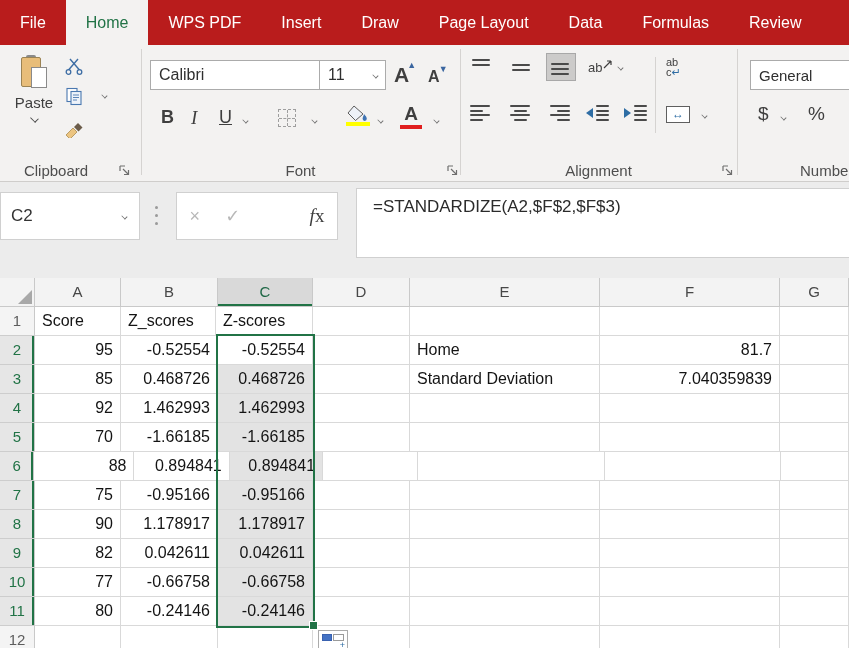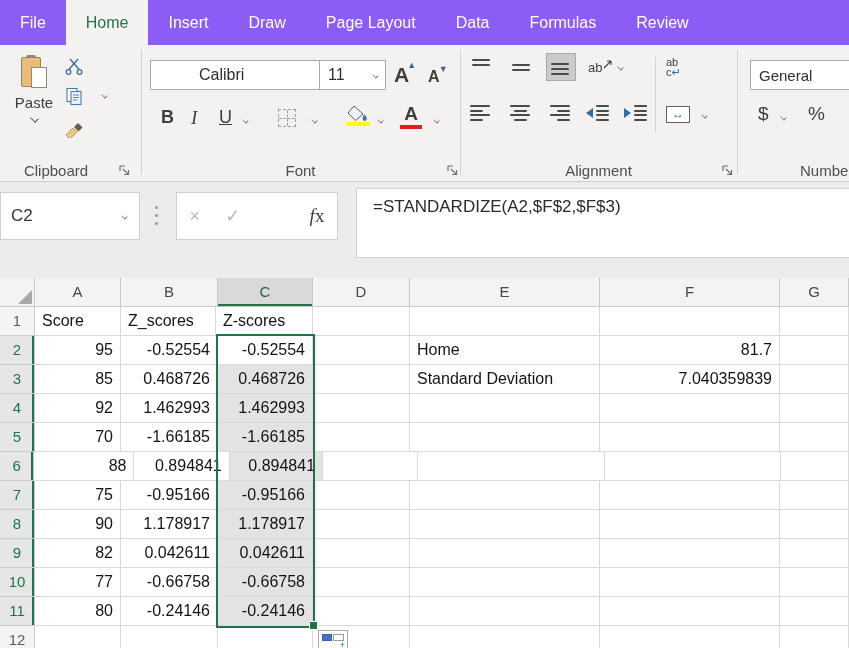--- a/index.html
+++ b/index.html
@@ -2,21 +2,21 @@
 <html><head>
 <meta charset="utf-8">
 <style>
   * { box-sizing: border-box; margin: 0; padding: 0; }
   html,body { width:849px; height:648px; overflow:hidden; background:#fff;
               font-family:"Liberation Sans", sans-serif; }
   .app { position:relative; width:849px; height:648px; background:#fff; }
 
   
   .tabbar { position:absolute; left:0; top:0; width:849px; height:45px;
-            background:#8b5cf6; display:flex; align-items:stretch; }
+            background:#b91c1c; display:flex; align-items:stretch; }
   .tab { display:flex; align-items:center; padding:0 20px; font-size:16px;
          color:#fff; cursor:default; }
   .tab.active { background:#f3f2f1; color:#217346; }
 
   
   .ribbon { position:absolute; left:0; top:45px; width:849px; height:137px;
             background:#f3f2f1; border-bottom:1px solid #cfcdcb; }
   .vdiv { position:absolute; top:4px; width:1px; height:126px; background:#d5d3d1; }
   .grp-label { position:absolute; top:117px; font-size:15px; color:#4e4e4e; text-align:center; }
   .launcher { position:absolute; width:14px; height:14px; cursor:pointer; }
@@ -131,20 +131,21 @@
   .smart-tag .plus { font-size:9px; color:#2e6da4; line-height:8px; text-align:right; }
 </style>
 </head>
 <body>
 
 <div class="app">
 
   <div class="tabbar" id="tabbar">
       <div class="tab">File</div>
       <div class="tab active">Home</div>
+      <div class="tab">WPS PDF</div>
       <div class="tab">Insert</div>
       <div class="tab">Draw</div>
       <div class="tab">Page Layout</div>
       <div class="tab">Data</div>
       <div class="tab">Formulas</div>
       <div class="tab">Review</div>
     </div>
 
   <div class="ribbon">
 
@@ -180,21 +181,21 @@
     </div>
     <div class="grp-label" style="left:0; width:112px;">Clipboard</div>
     <div class="launcher" style="left:118px; top:118px;">
       <svg width="13" height="13" viewBox="0 0 13 13">
           <path d="M2 2 h5 M2 2 v5" stroke="#6e6e6e" stroke-width="1.2" fill="none"></path>
           <path d="M5 5 L10.5 10.5 M10.5 6 V10.5 H6" stroke="#6e6e6e" stroke-width="1.2" fill="none"></path>
         </svg>
     </div>
     <div class="vdiv" style="left:141px;"></div>
 
-    <div class="combo" style="left:150px; top:15px; width:197px; height:30px;padding-left:40px;">
+    <div class="combo" style="left:150px; top:15px; width:197px; height:30px;">
       <span class="txt">Calibri</span>
       <span class="arr chev sm gray"></span>
     </div>
     <div class="combo" style="left:319px; top:15px; width:67px; height:30px;">
       <span class="txt">11</span>
       <span class="arr chev sm gray"></span>
     </div>
     <div class="fsz-btn" style="left:394px; top:18px; font-size:21px;">A<span class="caret" style="top:-3px; right:-7px;">▲</span></div>
     <div class="fsz-btn" style="left:428px; top:23px; font-size:16px;">A<span class="caret" style="top:-4px; right:-8px;">▼</span></div>
 

